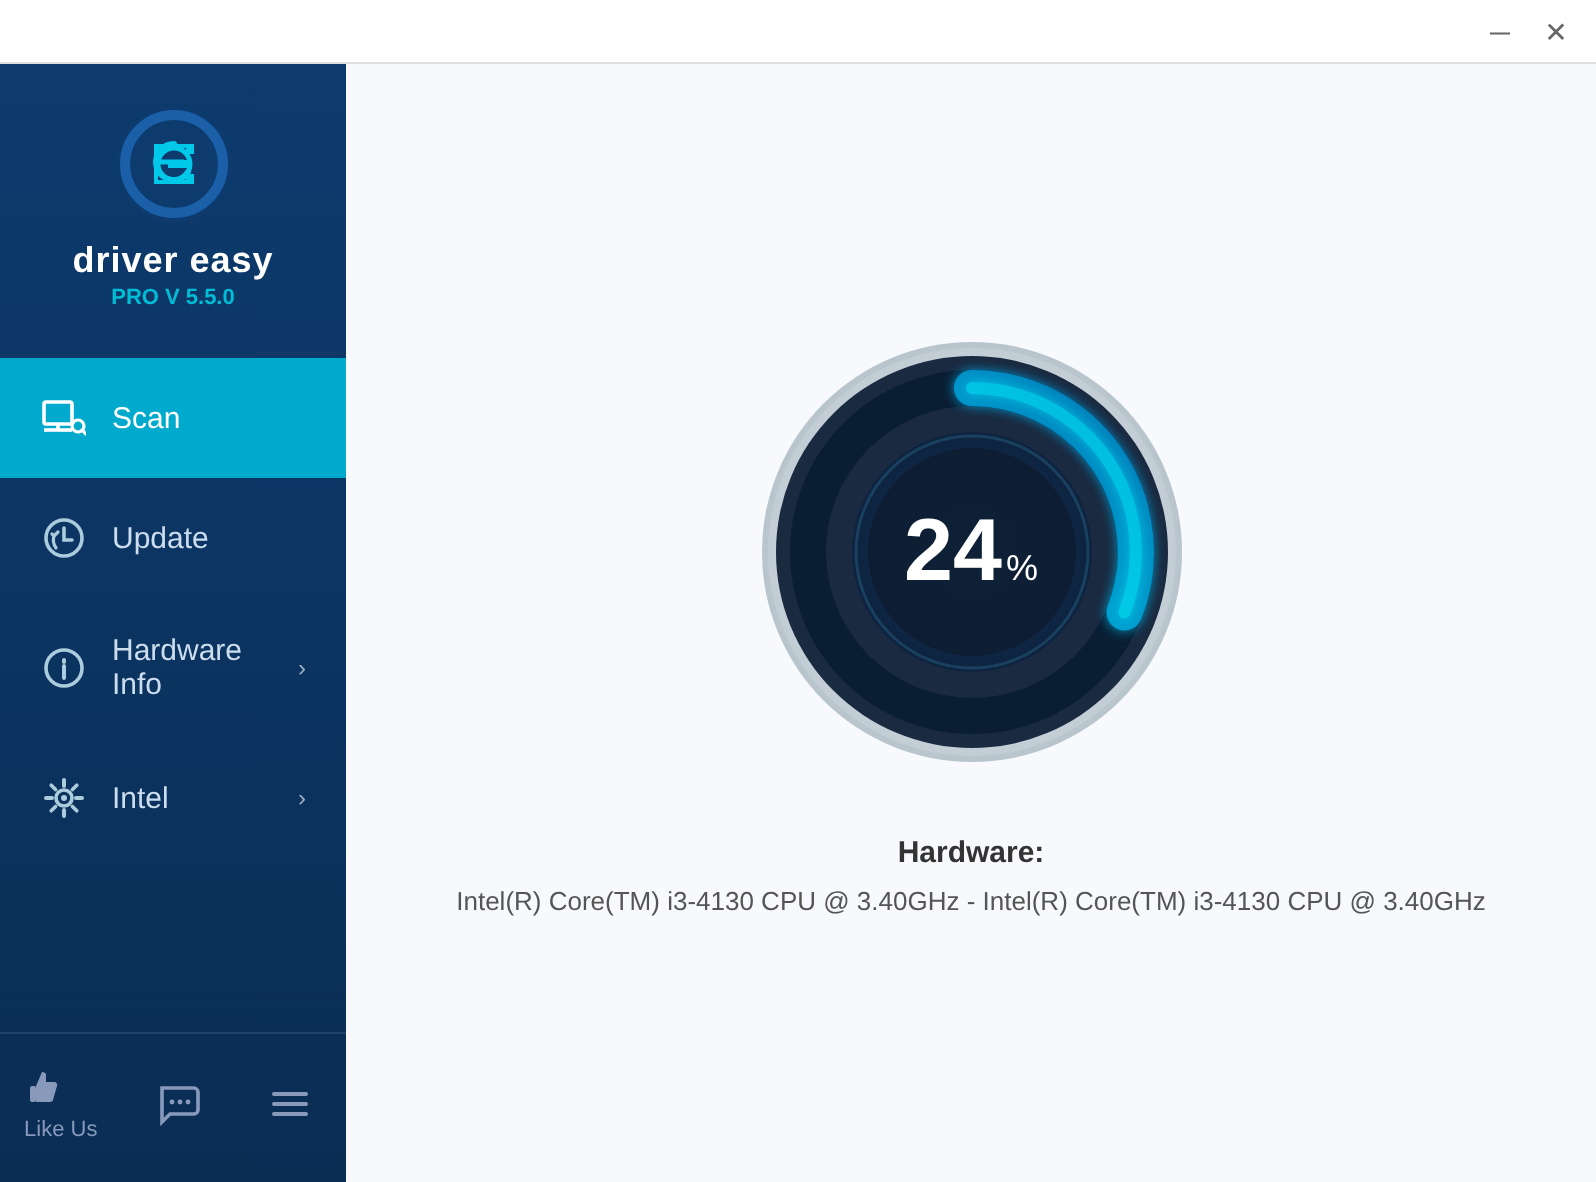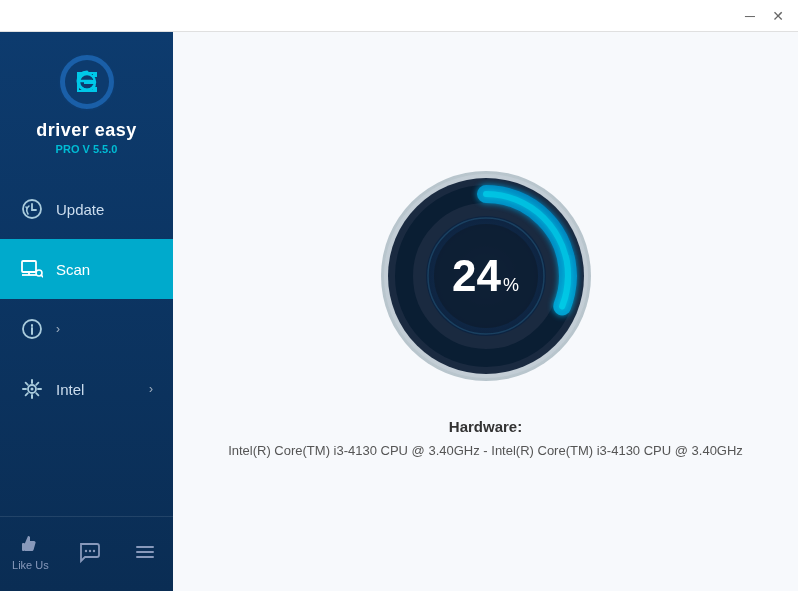--- a/index.html
+++ b/index.html
@@ -130,21 +130,21 @@
       padding: 16px 0 20px;
       display: flex;
       justify-content: space-around;
       align-items: center;
       border-top: 1px solid rgba(255,255,255,0.1);
     }
 
     .like-us {
       display: flex;
       flex-direction: column;
-      align-items: center;
+      align-items: flex-start;
       gap: 4px;
       cursor: pointer;
       color: #aac;
       font-size: 12px;
     }
 
     .bottom-icon-btn {
       cursor: pointer;
       color: #aac;
       font-size: 20px;
@@ -244,54 +244,55 @@
         <g transform="translate(17, 16)">
           <path d="M13 4 C8 4 4 8 4 13 C4 18 8 22 13 22 C16 22 18.5 20.5 20 18" fill="none" stroke="#00c8e8" stroke-width="3" stroke-linecap="round"></path>
           <line x1="4" y1="13" x2="18" y2="13" stroke="#00c8e8" stroke-width="2.5"></line>
         </g>
       </svg>
       <div class="app-name">driver easy</div>
       <div class="app-version">PRO V 5.5.0</div>
     </div>
 
     <nav class="sidebar-nav">
-
-      <div class="nav-item">
-        <span class="nav-icon">
-          <svg width="22" height="22" viewBox="0 0 22 22" fill="none">
-            <circle cx="11" cy="11" r="9" stroke="#aaccdd" stroke-width="1.8" fill="none"></circle>
-            <path d="M11 6 L11 12 L15 12" stroke="#aaccdd" stroke-width="1.8" stroke-linecap="round"></path>
-            <path d="M7 16 Q5 13 6 10" stroke="#aaccdd" stroke-width="1.6" stroke-linecap="round" fill="none"></path>
-            <polyline points="5,9 6,10 8,8" stroke="#aaccdd" stroke-width="1.6" stroke-linecap="round" fill="none"></polyline>
-          </svg>
-        </span>
-        <span class="nav-label">Update</span>
-      </div>
 
       <div class="nav-item active">
         <span class="nav-icon">
           <svg width="22" height="22" viewBox="0 0 22 22" fill="none">
             <rect x="1" y="3" width="14" height="11" rx="1" stroke="white" stroke-width="1.8" fill="none"></rect>
             <line x1="1" y1="17" x2="15" y2="17" stroke="white" stroke-width="1.8"></line>
             <line x1="8" y1="14" x2="8" y2="17" stroke="white" stroke-width="1.8"></line>
             <circle cx="18" cy="15" r="3" stroke="white" stroke-width="1.6" fill="none"></circle>
             <line x1="20.1" y1="17.1" x2="22" y2="19" stroke="white" stroke-width="1.6" stroke-linecap="round"></line>
           </svg>
         </span>
         <span class="nav-label">Scan</span>
       </div>
 
       <div class="nav-item">
         <span class="nav-icon">
           <svg width="22" height="22" viewBox="0 0 22 22" fill="none">
             <circle cx="11" cy="11" r="9" stroke="#aaccdd" stroke-width="1.8" fill="none"></circle>
+            <path d="M11 6 L11 12 L15 12" stroke="#aaccdd" stroke-width="1.8" stroke-linecap="round"></path>
+            <path d="M7 16 Q5 13 6 10" stroke="#aaccdd" stroke-width="1.6" stroke-linecap="round" fill="none"></path>
+            <polyline points="5,9 6,10 8,8" stroke="#aaccdd" stroke-width="1.6" stroke-linecap="round" fill="none"></polyline>
+          </svg>
+        </span>
+        <span class="nav-label">Update</span>
+      </div>
+
+      <div class="nav-item">
+        <span class="nav-icon">
+          <svg width="22" height="22" viewBox="0 0 22 22" fill="none">
+            <circle cx="11" cy="11" r="9" stroke="#aaccdd" stroke-width="1.8" fill="none"></circle>
             <line x1="11" y1="7" x2="11" y2="8" stroke="#aaccdd" stroke-width="2" stroke-linecap="round"></line>
             <line x1="11" y1="10" x2="11" y2="16" stroke="#aaccdd" stroke-width="2" stroke-linecap="round"></line>
           </svg>
         </span>
+        <span class="nav-label">Hardware Info</span>
         <span class="nav-arrow">›</span>
       </div>
 
       <div class="nav-item">
         <span class="nav-icon">
           <svg width="22" height="22" viewBox="0 0 22 22" fill="none">
             <circle cx="11" cy="11" r="4" stroke="#aaccdd" stroke-width="1.8" fill="none"></circle>
             <circle cx="11" cy="11" r="1.5" fill="#aaccdd"></circle>
 
             <line x1="11" y1="2" x2="11" y2="5" stroke="#aaccdd" stroke-width="2" stroke-linecap="round"></line>

